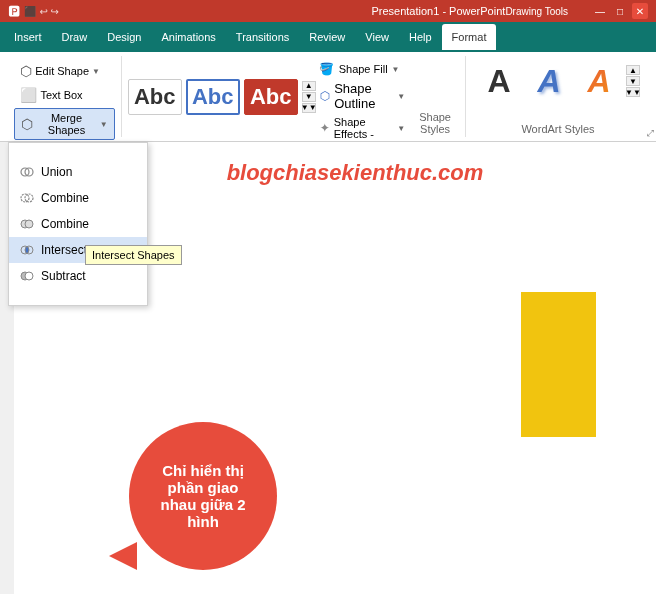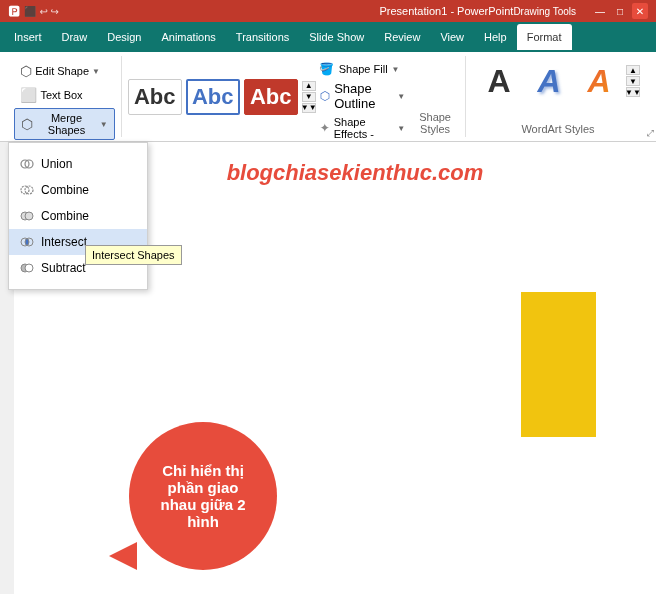--- a/index.html
+++ b/index.html
@@ -128,21 +128,21 @@
     
     .merge-dropdown {
       position: absolute;
       left: 8px;
       top: 142px;
       background: white;
       border: 1px solid #d0d0d0;
       box-shadow: 2px 2px 6px rgba(0,0,0,0.2);
       z-index: 100;
       width: 140px;
-      padding: 8px 0;
+      padding: 16px 0;
     }
     .merge-item {
       display: flex;
       align-items: center;
       gap: 6px;
       padding: 5px 10px;
       cursor: pointer;
       font-size: 12px;
     }
     .merge-item.active { background: #d6e4f7; }
@@ -294,34 +294,33 @@
 </head>
 <body>
 
 <div class="title-bar">
   <div class="title-bar-left">
     <span style="font-size:13px;">🅿</span>
     <span style="font-size:10px; color: rgba(255,255,255,0.8);">⬛ ↩ ↪</span>
   </div>
   <div class="title-bar-center">Presentation1 - PowerPoint</div>
   <div class="title-bar-right">
-    <span style="font-size:10px; margin-right:12px;">Drawing Tools</span>
+    <span style="font-size:10px; margin-right:20px;">Drawing Tools</span>
     <span class="win-btn">—</span>
     <span class="win-btn">□</span>
     <span class="win-btn" style="background:#e74c3c; color:white; border-radius:2px;">✕</span>
   </div>
 </div>
 
 <div class="ribbon-tabs">
   <div class="ribbon-tab">Insert</div>
   <div class="ribbon-tab">Draw</div>
   <div class="ribbon-tab">Design</div>
   <div class="ribbon-tab">Animations</div>
   <div class="ribbon-tab">Transitions</div>
-  <div class="ribbon-tab">Slide Show</div>
   <div class="ribbon-tab">Review</div>
   <div class="ribbon-tab">View</div>
   <div class="ribbon-tab">Help</div>
   <div class="ribbon-tab active" style="font-weight:500;">Format</div>
 </div>
 
 <div class="ribbon-body">
 
   <div class="ribbon-left-group">
     <button class="edit-shape-btn">

